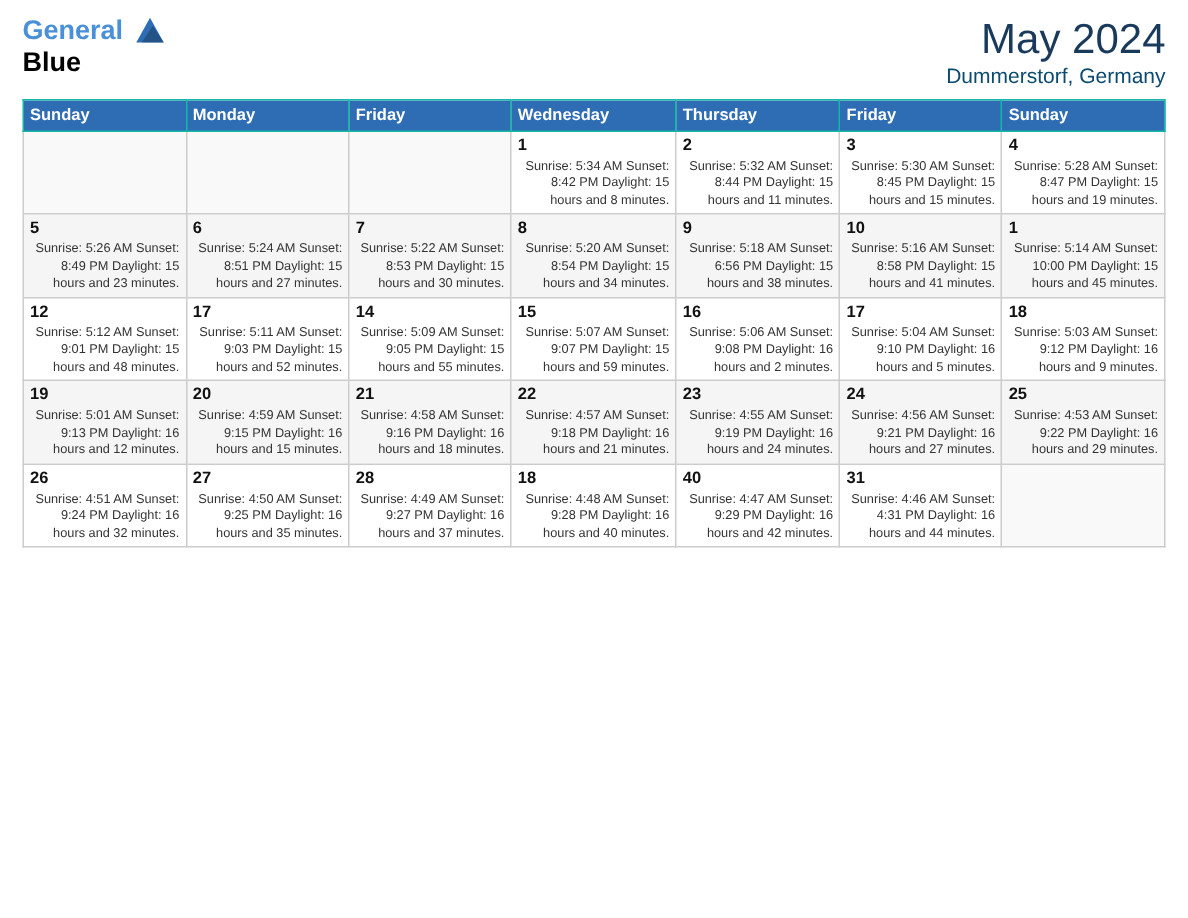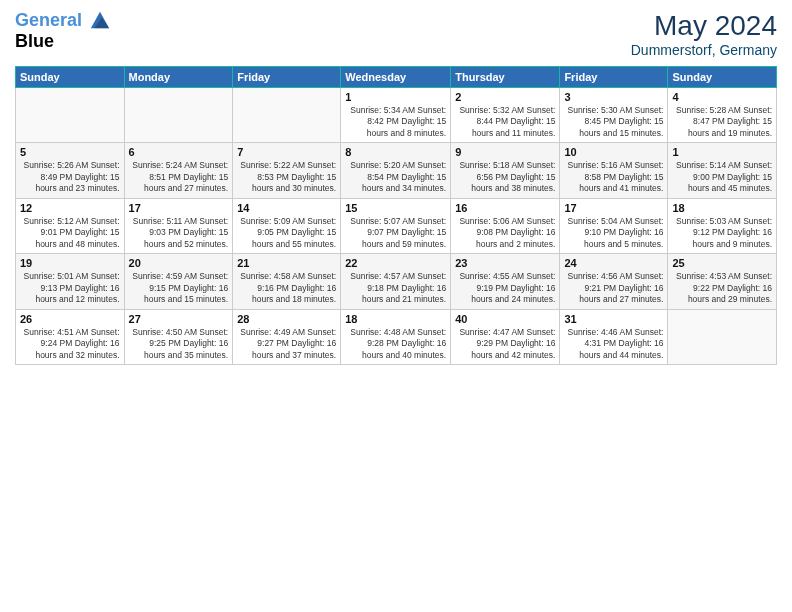--- a/index.html
+++ b/index.html
@@ -204,21 +204,21 @@
           <td>
             <div class="day-num">10</div>
             <div class="day-info">Sunrise: 5:16 AM
 Sunset: 8:58 PM
 Daylight: 15 hours
 and 41 minutes.</div>
           </td>
           <td>
             <div class="day-num">1</div>
             <div class="day-info">Sunrise: 5:14 AM
-Sunset: 9:00 PM
+Sunset: 10:00 PM
 Daylight: 15 hours
 and 45 minutes.</div>
           </td>
         </tr>
         <tr>
           <td>
             <div class="day-num">12</div>
             <div class="day-info">Sunrise: 5:12 AM
 Sunset: 9:01 PM
 Daylight: 15 hours

